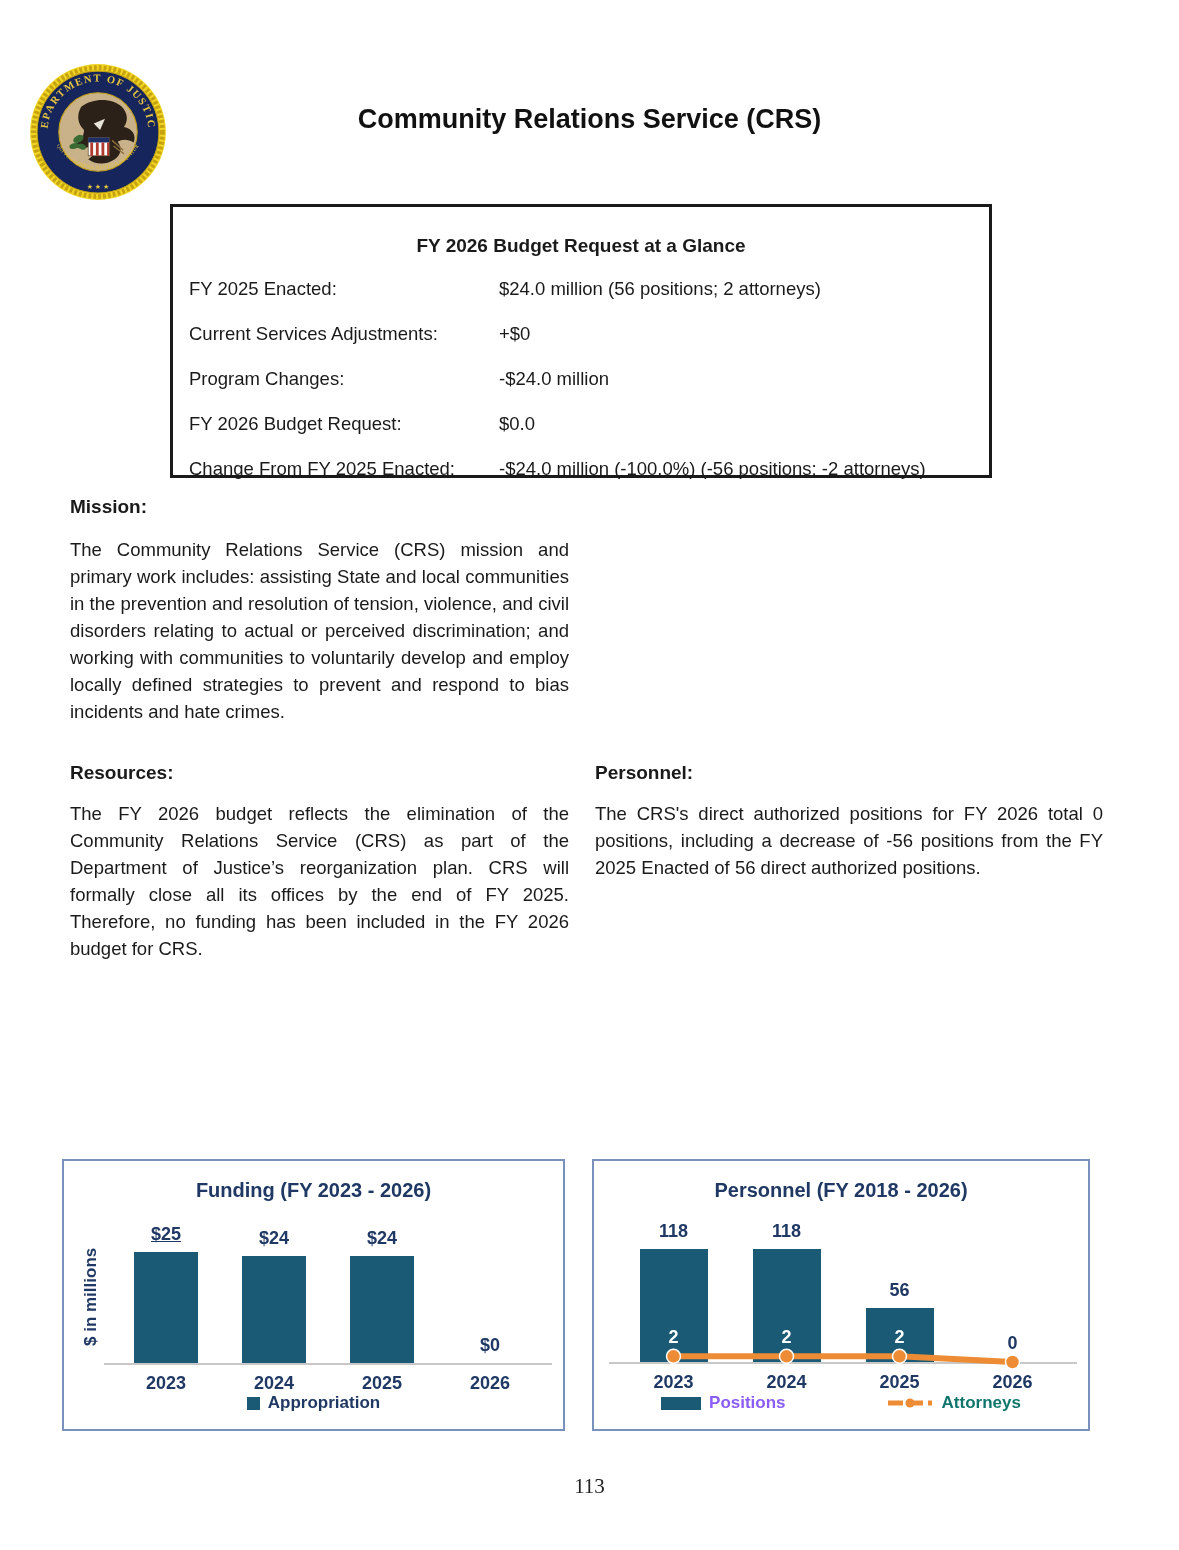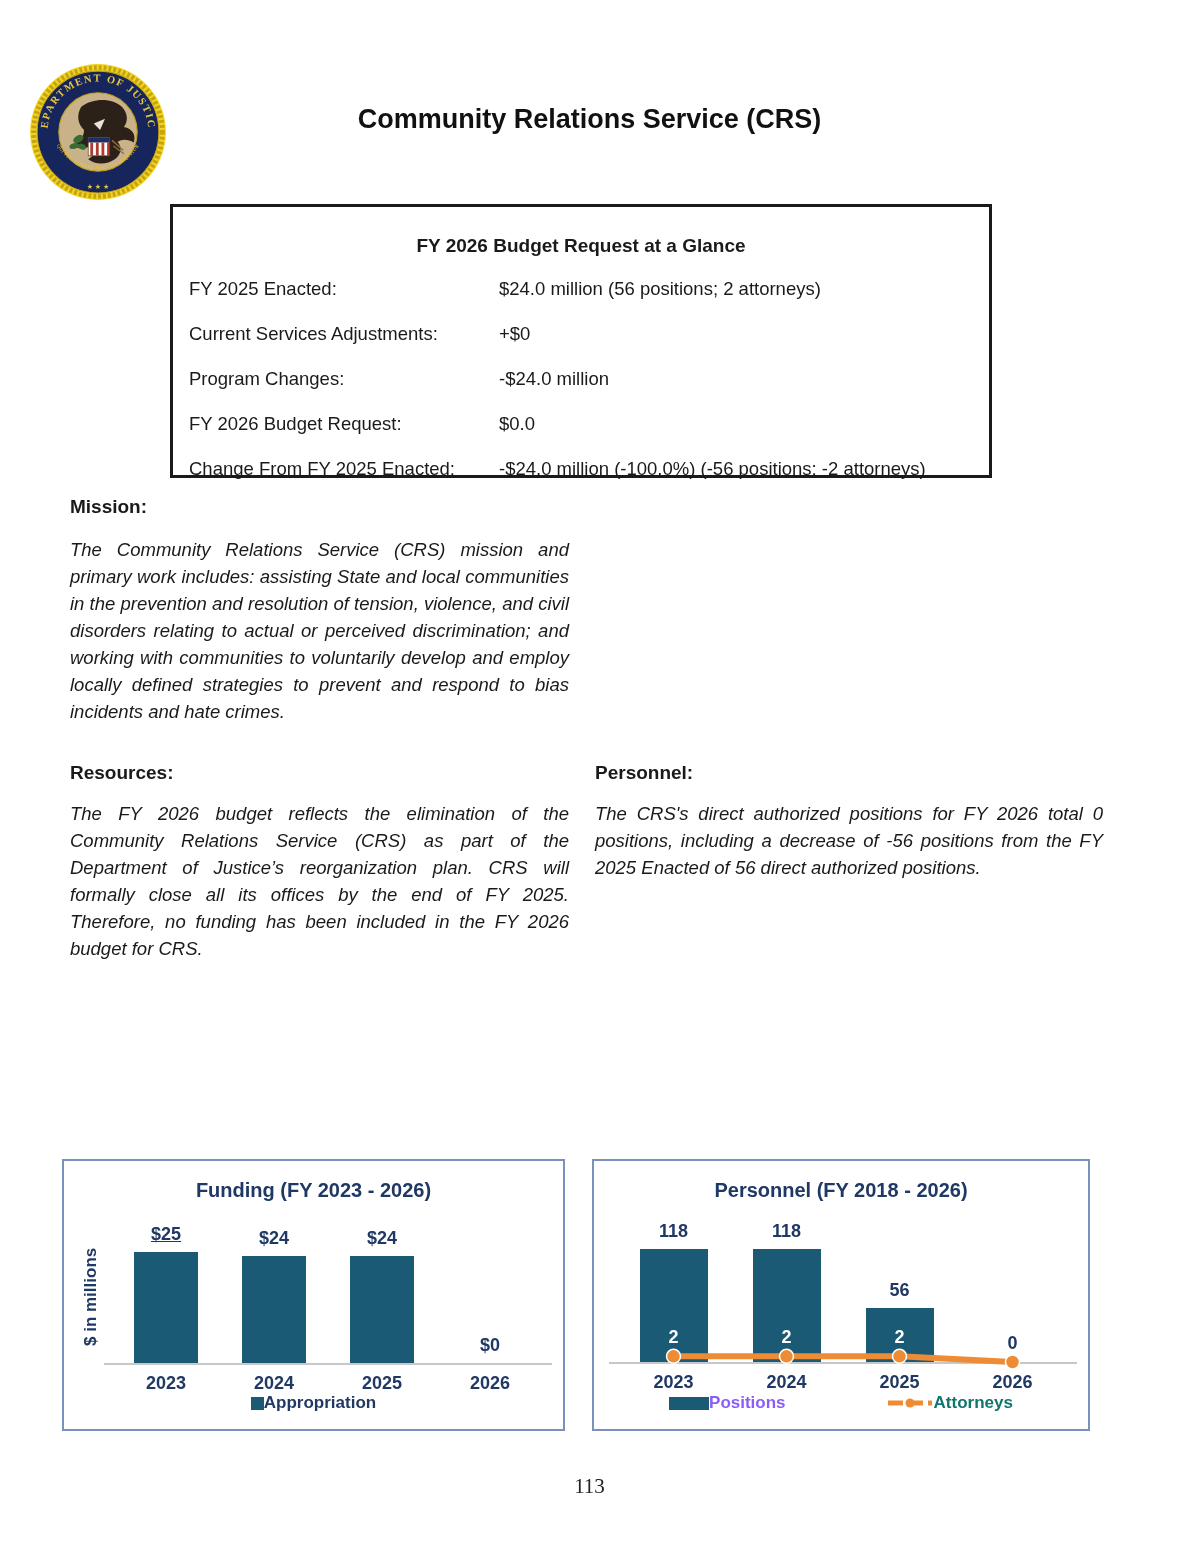--- a/index.html
+++ b/index.html
@@ -11,36 +11,36 @@
   
   .glance{position:absolute;left:170px;top:204px;width:822px;height:274px;
           border:3px solid #1a1a1a;box-sizing:border-box;background:#fff;font-size:18.5px;}
   .glance-title{text-align:center;font-weight:bold;font-size:19px;margin-top:28px;}
   .glance-rows{margin-top:9px;}
   .grow{display:flex;align-items:center;height:45px;padding:0 16px;}
   .grow .lab{width:310px;flex:none;}
   .grow .val{flex:1;}
   
   .heading{position:absolute;font-size:19px;font-weight:bold;}
-  .body-text{position:absolute;font-size:18.5px;line-height:27px;text-align:justify;font-style:italic;}
+  .body-text{position:absolute;font-size:18.5px;line-height:27px;text-align:justify;}
   
   .chart-box{position:absolute;border:2px solid #7a91bb;box-sizing:border-box;background:#fff;padding-left:20px;}
   .chart-title{position:absolute;top:18px;left:0;right:0;text-align:center;
                font-weight:bold;font-size:20px;color:#1f3864;}
   .y-axis-label{position:absolute;left:16px;top:70px;height:132px;width:22px;
                 display:flex;align-items:center;justify-content:center;
                 writing-mode:vertical-rl;transform:rotate(180deg);
                 font-weight:bold;font-size:17px;color:#1f3864;}
   .chart-plot{position:absolute;inset:0;}
   .chart-plot > div{position:absolute;}
   .xlab{font-weight:bold;font-size:18px;text-align:center;height:22px;line-height:22px;}
   .vlab{font-weight:bold;font-size:18px;text-align:center;height:22px;line-height:22px;}
   .chart-legend{position:absolute;left:0;right:0;top:232px;display:flex;
                 justify-content:center;gap:100px;align-items:center;height:20px;}
-  .legend-item{display:flex;align-items:center;}
+  .legend-item{display:flex;align-items:center;gap:8px;}
   .legend-swatch{display:inline-block;height:13px;}
   .legend-label{font-weight:bold;font-size:17px;}
   .page-number{position:absolute;top:1474px;left:0;right:0;text-align:center;
                font-family:"Liberation Serif",serif;font-size:21px;color:#222;}
 </style>
 </head>
 <body>
 
 <div class="page">
 

